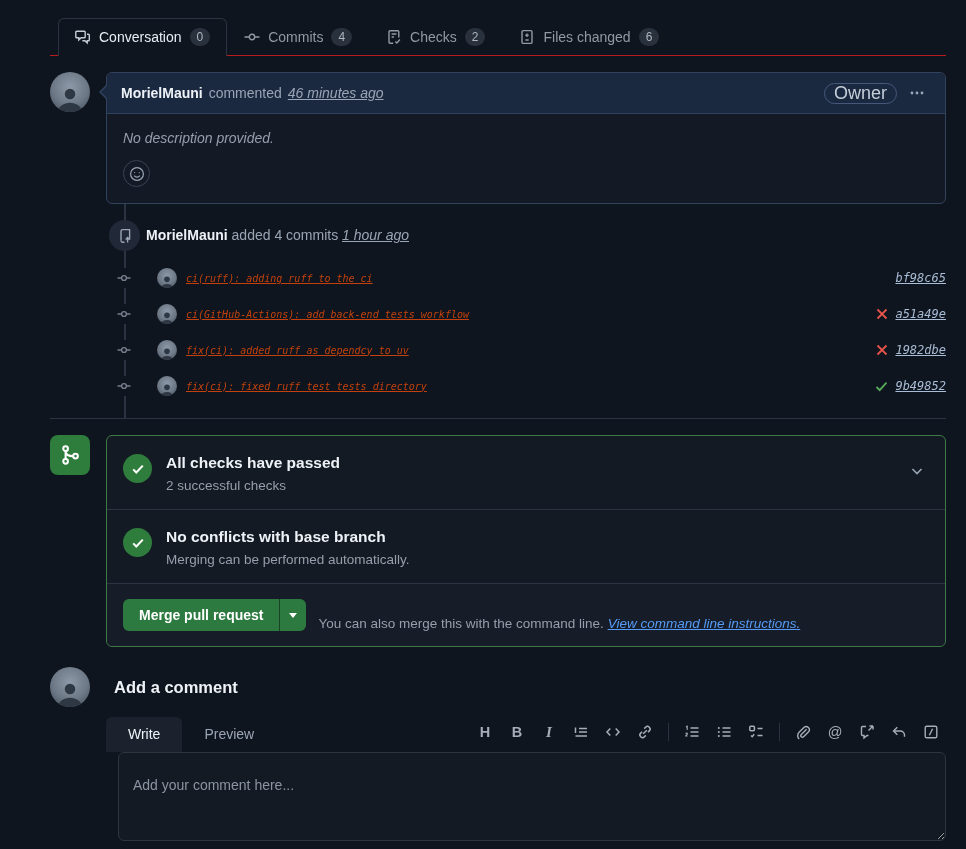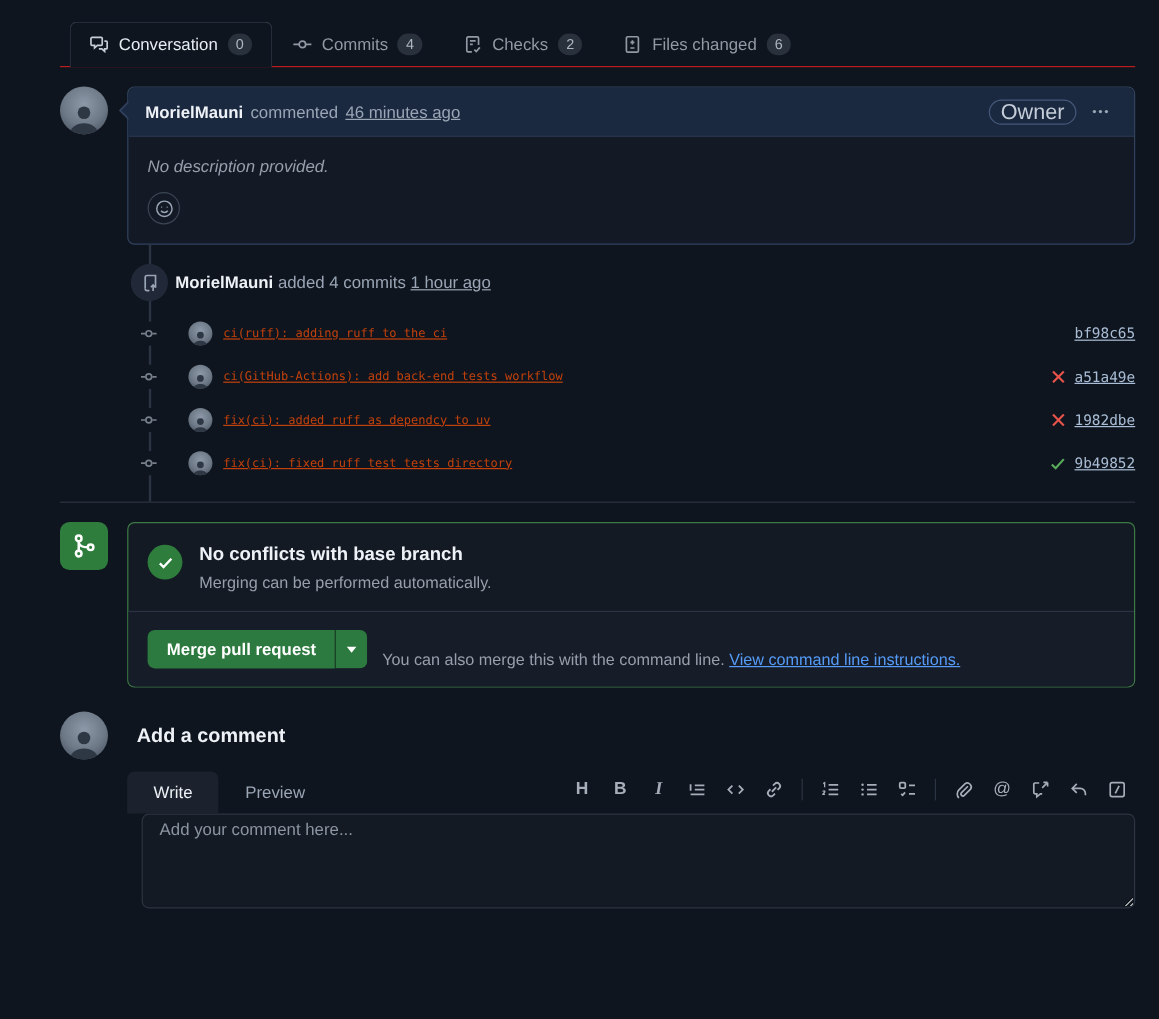--- a/index.html
+++ b/index.html
@@ -4,21 +4,21 @@
 <style>
   * { margin:0; padding:0; box-sizing:border-box; }
   html,body { width:966px; height:849px; overflow:hidden; }
   body {
     background:#0f151e;
     color:#e8edf4;
     font-family:"Liberation Sans","DejaVu Sans",sans-serif;
     font-size:14px;
   }
   .content { padding:18px 20px 0 50px; }
-  a { text-decoration:underline; color:inherit; cursor:pointer; }
+  a { text-decoration:underline; color:inherit; cursor:pointer;font-style:italic; }
 
   
   .tabnav { display:flex; align-items:flex-end; border-bottom:1px solid #b91c1c; padding-left:8px; }
   .tab {
     display:flex; align-items:center; gap:8px;
     padding:9px 16px 10px; color:#9199a4; cursor:pointer;
     border:1px solid transparent; border-bottom:none;
     border-radius:6px 6px 0 0; margin-bottom:-1px; font-size:14px;
   }
   .tab.active { background:#0f151e; border-color:#2b3442; color:#e8edf4; }
@@ -140,23 +140,23 @@
     border-radius:6px 6px 0 0;
   }
   .wtab.active { background:#1b222d; color:#eef2f7; }
   .toolbar { margin-left:auto; display:flex; align-items:center; gap:2px; padding-bottom:6px; }
   .tb { width:30px; height:28px; display:flex; align-items:center; justify-content:center;
        color:#a5aeb9; cursor:pointer; border-radius:6px; background:none; border:none; }
   .tb.txt { font-size:14.5px; font-weight:700; font-family:"Liberation Sans",sans-serif; }
   .tb.italic { font-style:italic; font-family:"Liberation Serif",serif; font-weight:600; font-size:15px; }
   .tb-sep { width:1px; height:18px; background:#2b3442; margin:0 6px; }
   .comment-input {
-    width:calc(100% - 12px); margin-left:12px; height:79px; display:block;
+    width:calc(100% - 12px); margin-left:12px; height:89px; display:block;
     background:#131a24; border:1px solid #2c3542; border-radius:6px;
-    color:#eab308; padding:4px 14px; font-size:14px; font-family:inherit;
+    color:#eab308; padding:24px 14px; font-size:14px; font-family:inherit;
     resize:vertical; outline:none;
   }
   .comment-input::placeholder { color:#8b95a2; }
 </style>
 </head>
 <body>
 
 <div class="content">
 
   <nav class="tabnav">
@@ -358,20 +358,36 @@
       <svg width="22" height="22" viewBox="0 0 16 16" fill="none" stroke="currentColor" stroke-width="1.5">
         <circle cx="4.8" cy="3.4" r="1.7"></circle>
         <circle cx="4.8" cy="12.6" r="1.7"></circle>
         <circle cx="12" cy="8.8" r="1.7"></circle>
         <path d="M4.8 5.1v5.8M4.8 5.8c.4 2 2.6 3 5.5 3"></path>
       </svg>
     </div>
 
     <div class="merge-box">
 
+      <div class="merge-section">
+        <span class="circle-ok">
+          <svg width="14" height="14" viewBox="0 0 14 14" stroke="currentColor" stroke-width="2" fill="none">
+              <path d="M2.2 7.4l3.1 3.1L11.8 3.6"></path>
+            </svg>
+        </span>
+        <div class="ms-text">
+          <div class="ms-title">All checks have passed</div>
+          <div class="ms-sub">2 successful checks</div>
+        </div>
+        <span class="chevron">
+          <svg width="16" height="16" viewBox="0 0 16 16" fill="none" stroke="currentColor" stroke-width="1.6">
+              <path d="M3.5 6l4.5 4.5L12.5 6"></path>
+            </svg>
+        </span>
+      </div>
 
       <div class="merge-section">
         <span class="circle-ok">
           <svg width="14" height="14" viewBox="0 0 14 14" stroke="currentColor" stroke-width="2" fill="none">
               <path d="M2.2 7.4l3.1 3.1L11.8 3.6"></path>
             </svg>
         </span>
         <div class="ms-text">
           <div class="ms-title">No conflicts with base branch</div>
           <div class="ms-sub">Merging can be performed automatically.</div>

